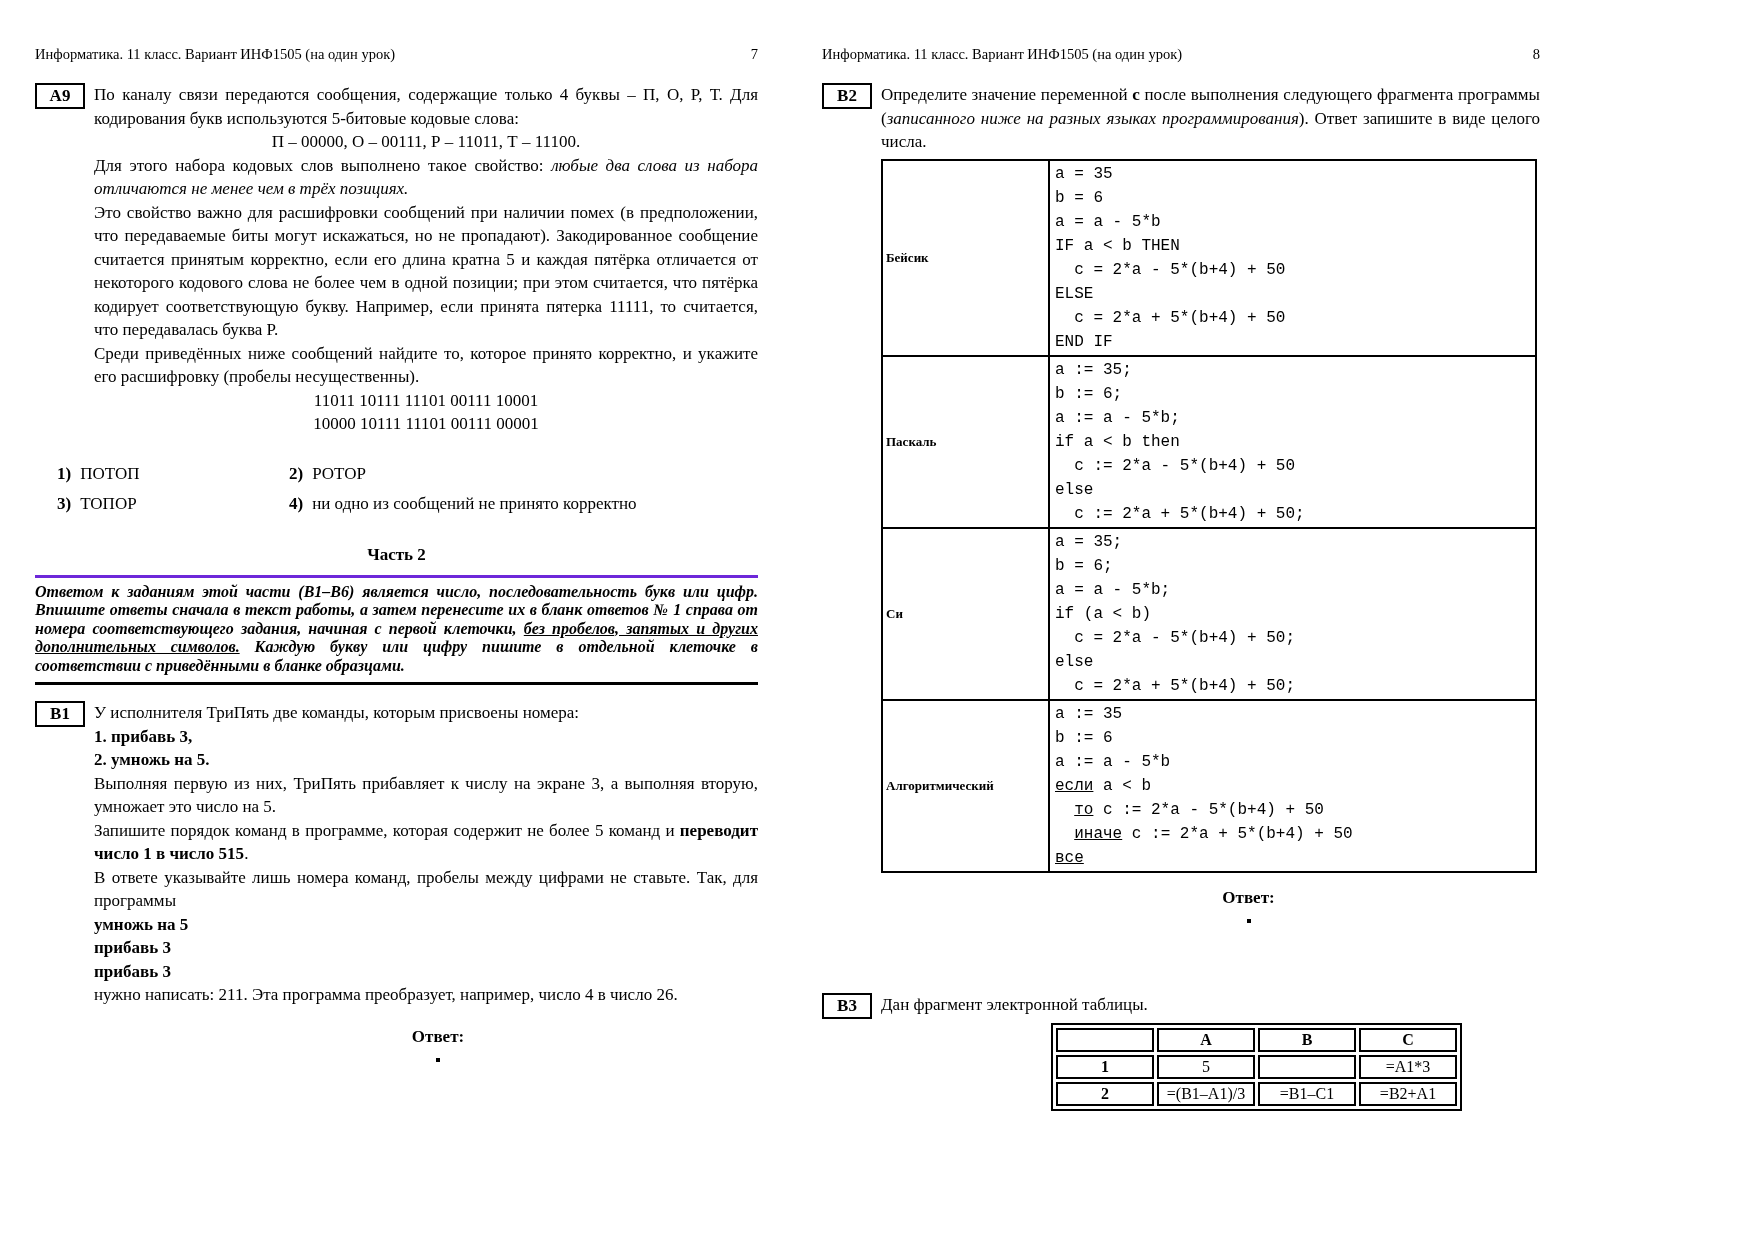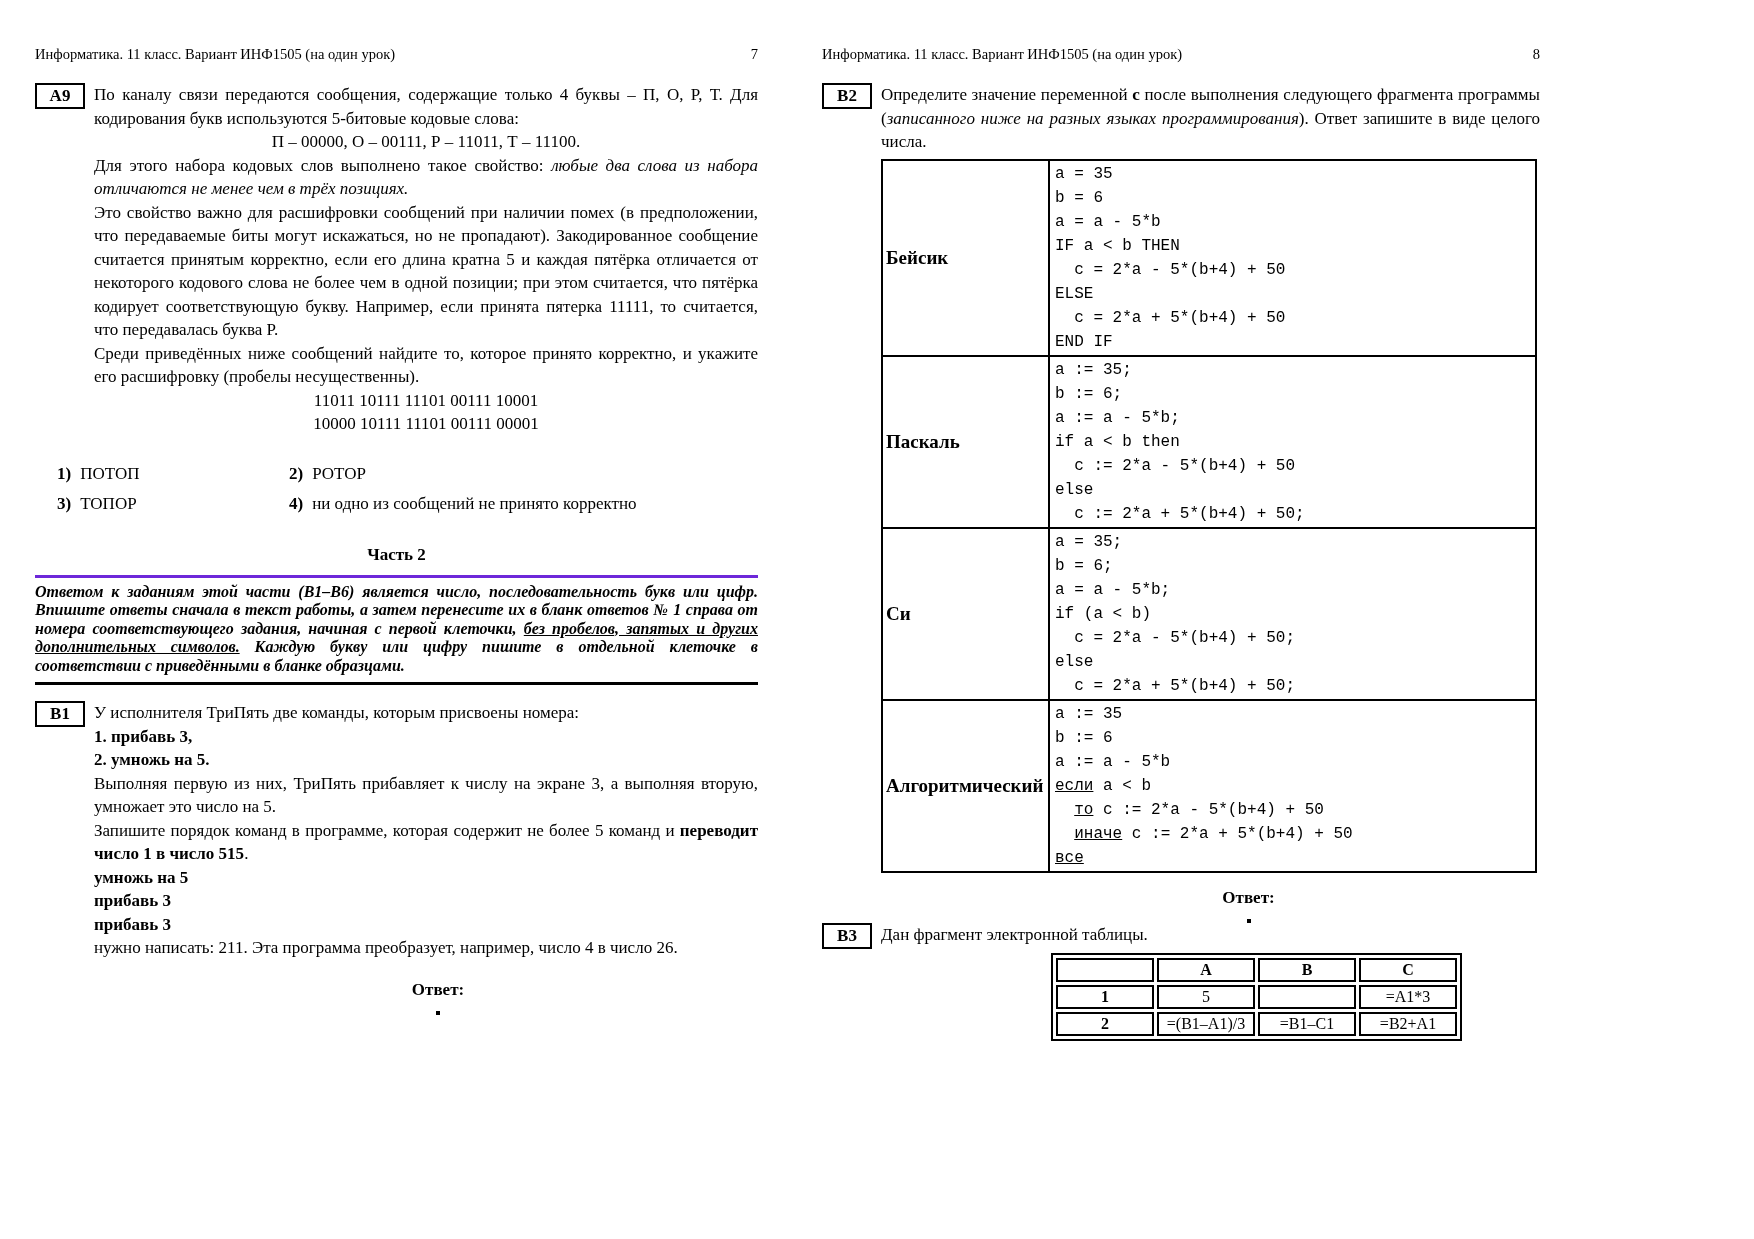--- a/index.html
+++ b/index.html
@@ -52,30 +52,30 @@
   .answer-box::after {
     content:""; position:absolute; left:6px; right:6px; bottom:9px;
     border-top:2px dashed #bdbdbd;
   }
   #b1-answer { margin-left:24px; margin-top:18px; }
   #b2-answer { margin-left:76px; margin-top:13px; }
 
   .code-table { border-collapse:collapse; margin-top:5px; width:656px; }
   .code-table td { border:2px solid #000; padding:0; }
   .code-table td.lang {
-    width:167px; font-weight:bold; font-size:19px; padding:2px 3px; vertical-align:middle;
+    width:167px; font-weight:bold; font-size:13px; padding:2px 3px; vertical-align:middle;
   }
   .code-table td.code {
     font-family:"Liberation Mono","DejaVu Sans Mono",monospace;
     font-size:16px; line-height:24px; padding:1px 5px; vertical-align:top;
   }
   .code-table .ln { white-space:pre; }
   .code-table .u { text-decoration:underline; }
 
-  #b3-task { }
+  #b3-task { margin-top:70px; }
   .sheet-table {
     border-collapse:separate; border-spacing:3px;
     border:2px solid #000; background:#fff;
     margin:6px 0 0 170px;
     font-size:16px; line-height:20px;
   }
   .sheet-table th, .sheet-table td {
     border:2px solid #000; width:98px; height:24px;
     text-align:center; padding:0 3px; font-weight:normal;
   }
@@ -129,20 +129,21 @@
   <p class="instr"><span>Ответом к заданиям этой части (В1–В6) является число, последовательность букв или цифр. Впишите ответы сначала в текст работы, а затем перенесите их в бланк ответов № 1 справа от номера соответствующего задания, начиная с первой клеточки, </span><span class="ul">без пробелов, запятых и других дополнительных символов.</span><span> Каждую букву или цифру пишите в отдельной клеточке в соответствии с приведёнными в бланке образцами.</span></p>
 
   <div class="task" id="b1-task">
     <div class="qbox">В1</div>
     <div class="task-body">
       <p>У исполнителя ТриПять две команды, которым присвоены номера:</p>
       <p class="b">1. прибавь 3,</p>
       <p class="b">2. умножь на 5.</p>
       <p>Выполняя первую из них, ТриПять прибавляет к числу на экране 3, а выполняя вторую, умножает это число на 5.</p>
       <p><span>Запишите порядок команд в программе, которая содержит не более 5 команд и </span><b>переводит число 1 в число 515</b><span>.</span></p>
+      <p>В ответе указывайте лишь номера команд, пробелы между цифрами не ставьте. Так, для программы</p>
       <p class="b">умножь на 5</p>
       <p class="b">прибавь 3</p>
       <p class="b">прибавь 3</p>
       <p>нужно написать: 211. Эта программа преобразует,  например,  число 4 в число 26.</p>
       <div class="answer-row" id="b1-answer">
         <span class="answer-label">Ответ:</span>
         <div class="answer-box"></div>
       </div>
     </div>
   </div>

